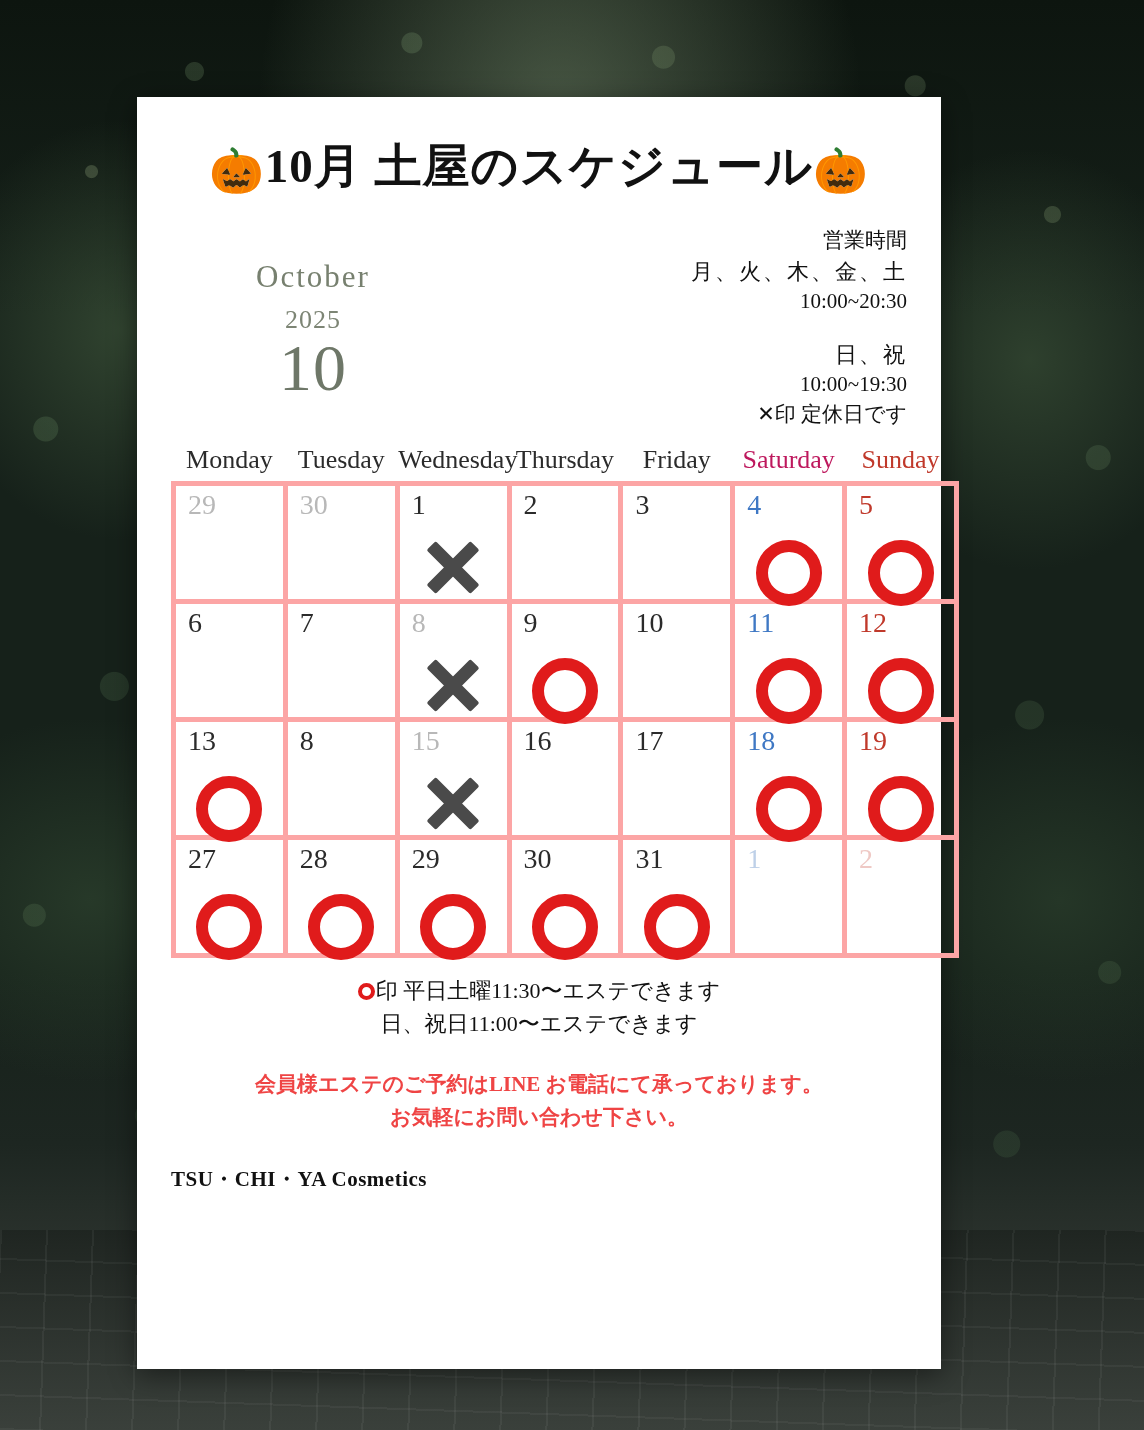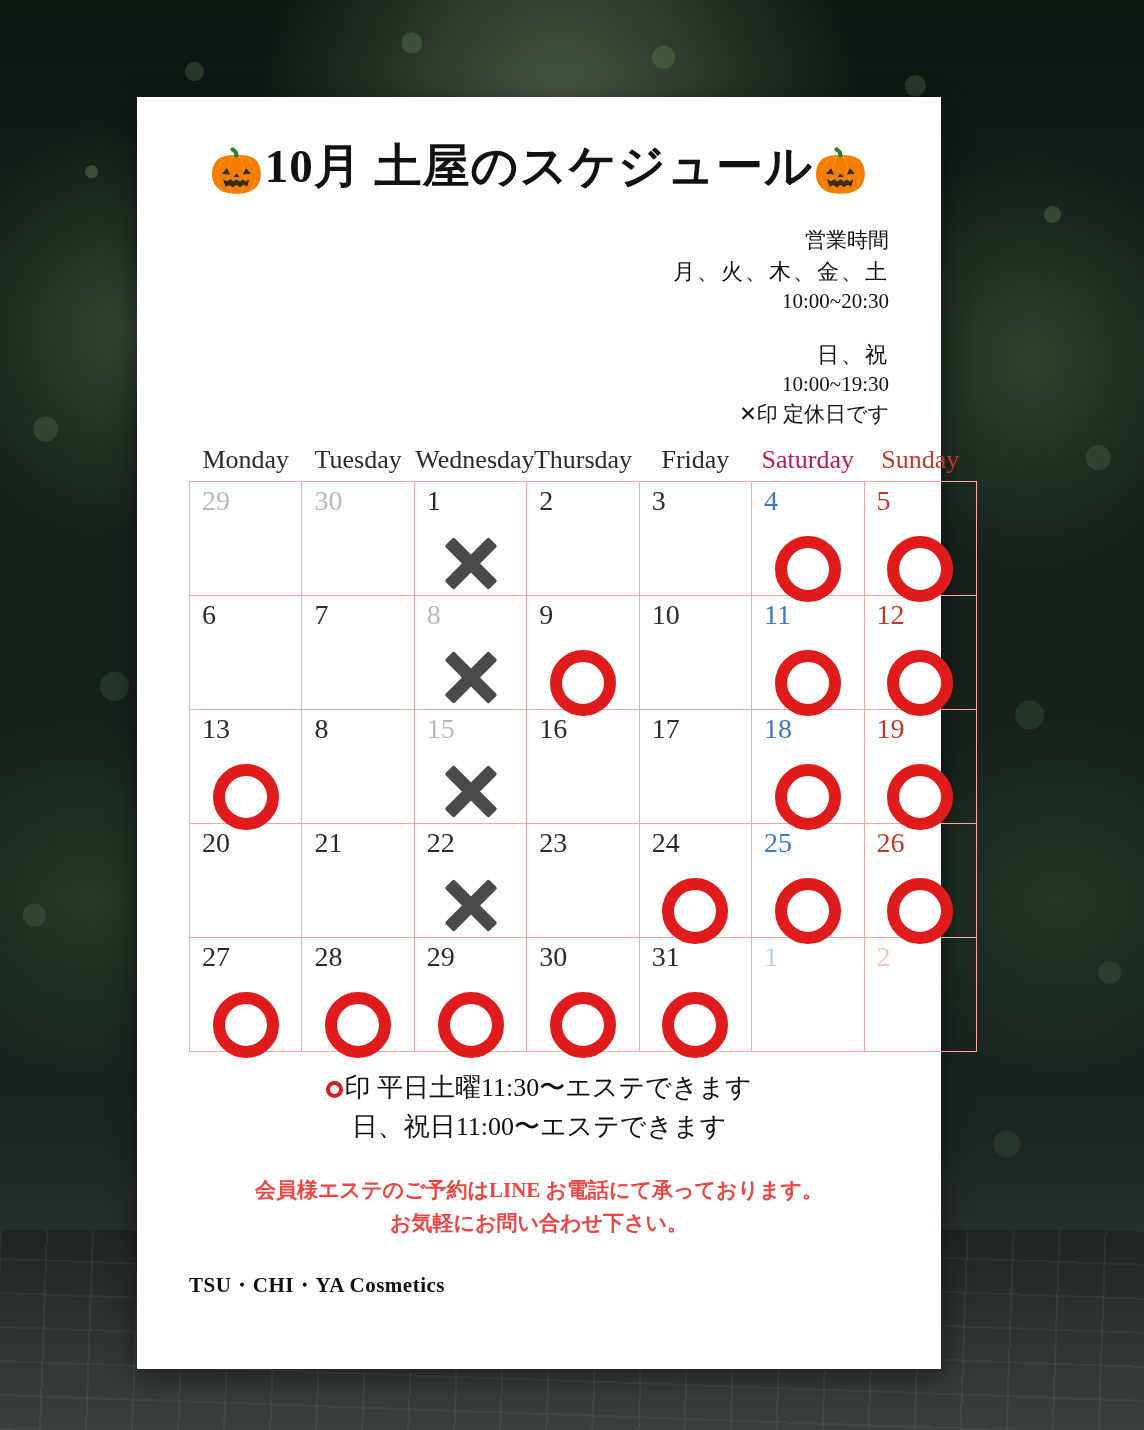--- a/index.html
+++ b/index.html
@@ -67,21 +67,21 @@
   
   #poster {
     position: absolute;
     left: 137px;
     top: 97px;
     width: 804px;
     height: 1272px;
     background: #ffffff;
     box-shadow: 0 6px 26px rgba(0,0,0,0.45);
     box-sizing: border-box;
-    padding: 0 52px;
+    padding: 0 34px;
   }
 
   .title {
     text-align: center;
     font-size: 47px;
     font-weight: bold;
     letter-spacing: 1px;
     color: #111;
     margin: 38px 0 0 0;
     white-space: nowrap;
@@ -145,21 +145,21 @@
   table.cal th {
     font-size: 26px;
     font-weight: normal;
     color: #2b2b2b;
     padding-bottom: 6px;
     border: none;
   }
   table.cal th.sat { color: #be185d; }
   table.cal th.sun { color: #c0392b; }
   table.cal td {
-    border: 1px solid #fca5a5;
+    border: 5px solid #fca5a5;
     height: 113px;
     vertical-align: top;
     position: relative;
     padding: 0;
   }
   .daynum {
     position: absolute;
     top: 4px;
     left: 12px;
     font-size: 28px;
@@ -204,21 +204,21 @@
     margin-top: -6px;
   }
   .mark.cross::before { transform: rotate(45deg); }
   .mark.cross::after { transform: rotate(-45deg); }
 
   
   .legend {
     text-align: center;
     margin-top: 16px;
     color: #111;
-    font-size: 26px;
+    font-size: 22px;
     line-height: 1.5;
   }
   .legend .ring {
     display: inline-block;
     width: 17px;
     height: 17px;
     border: 4px solid #e01b1b;
     border-radius: 50%;
     box-sizing: border-box;
     vertical-align: -2px;
@@ -245,20 +245,25 @@
 <body>
 
 <div id="bg"></div>
 
 <div id="poster">
 
   <div class="title">
     <span class="pumpkin">🎃</span><span>10月 土屋のスケジュール</span><span class="pumpkin">🎃</span>
   </div>
 
+  <div class="monthmark">
+    <div class="mm-name">October</div>
+    <div class="mm-year">2025</div>
+    <div class="mm-num">10</div>
+  </div>
 
   <div class="hours">
     <div class="line">営業時間</div>
     <div class="line big">月、火、木、金、土</div>
     <div class="line">10:00~20:30</div>
     <div class="gap"></div>
     <div class="line big">日、祝</div>
     <div class="line">10:00~19:30</div>
     <div class="line">✕印 定休日です</div>
   </div>
@@ -352,47 +357,20 @@
             <div class="daynum sat">18</div>
             <div class="mark circle"></div>
           </td>
           <td>
             <div class="daynum sun">19</div>
             <div class="mark circle"></div>
           </td>
         </tr>
         <tr>
           <td>
-            <div class="daynum">20</div>
-          </td>
-          <td>
-            <div class="daynum">21</div>
-          </td>
-          <td>
-            <div class="daynum">22</div>
-            <div class="mark cross"></div>
-          </td>
-          <td>
-            <div class="daynum">23</div>
-          </td>
-          <td>
-            <div class="daynum">24</div>
-            <div class="mark circle"></div>
-          </td>
-          <td>
-            <div class="daynum sat">25</div>
-            <div class="mark circle"></div>
-          </td>
-          <td>
-            <div class="daynum sun">26</div>
-            <div class="mark circle"></div>
-          </td>
-        </tr>
-        <tr>
-          <td>
             <div class="daynum">27</div>
             <div class="mark circle"></div>
           </td>
           <td>
             <div class="daynum">28</div>
             <div class="mark circle"></div>
           </td>
           <td>
             <div class="daynum">29</div>
             <div class="mark circle"></div>

